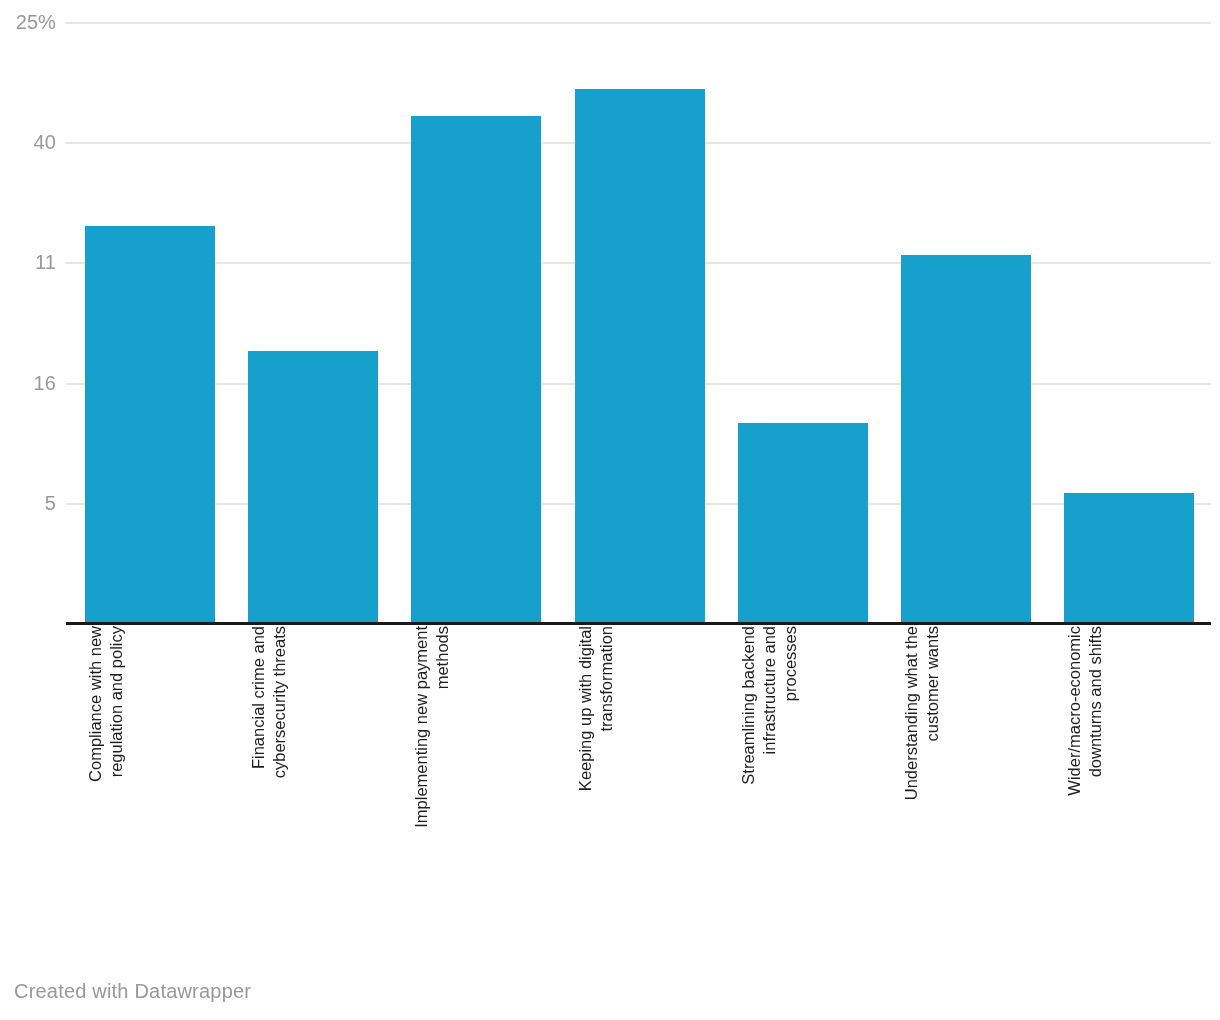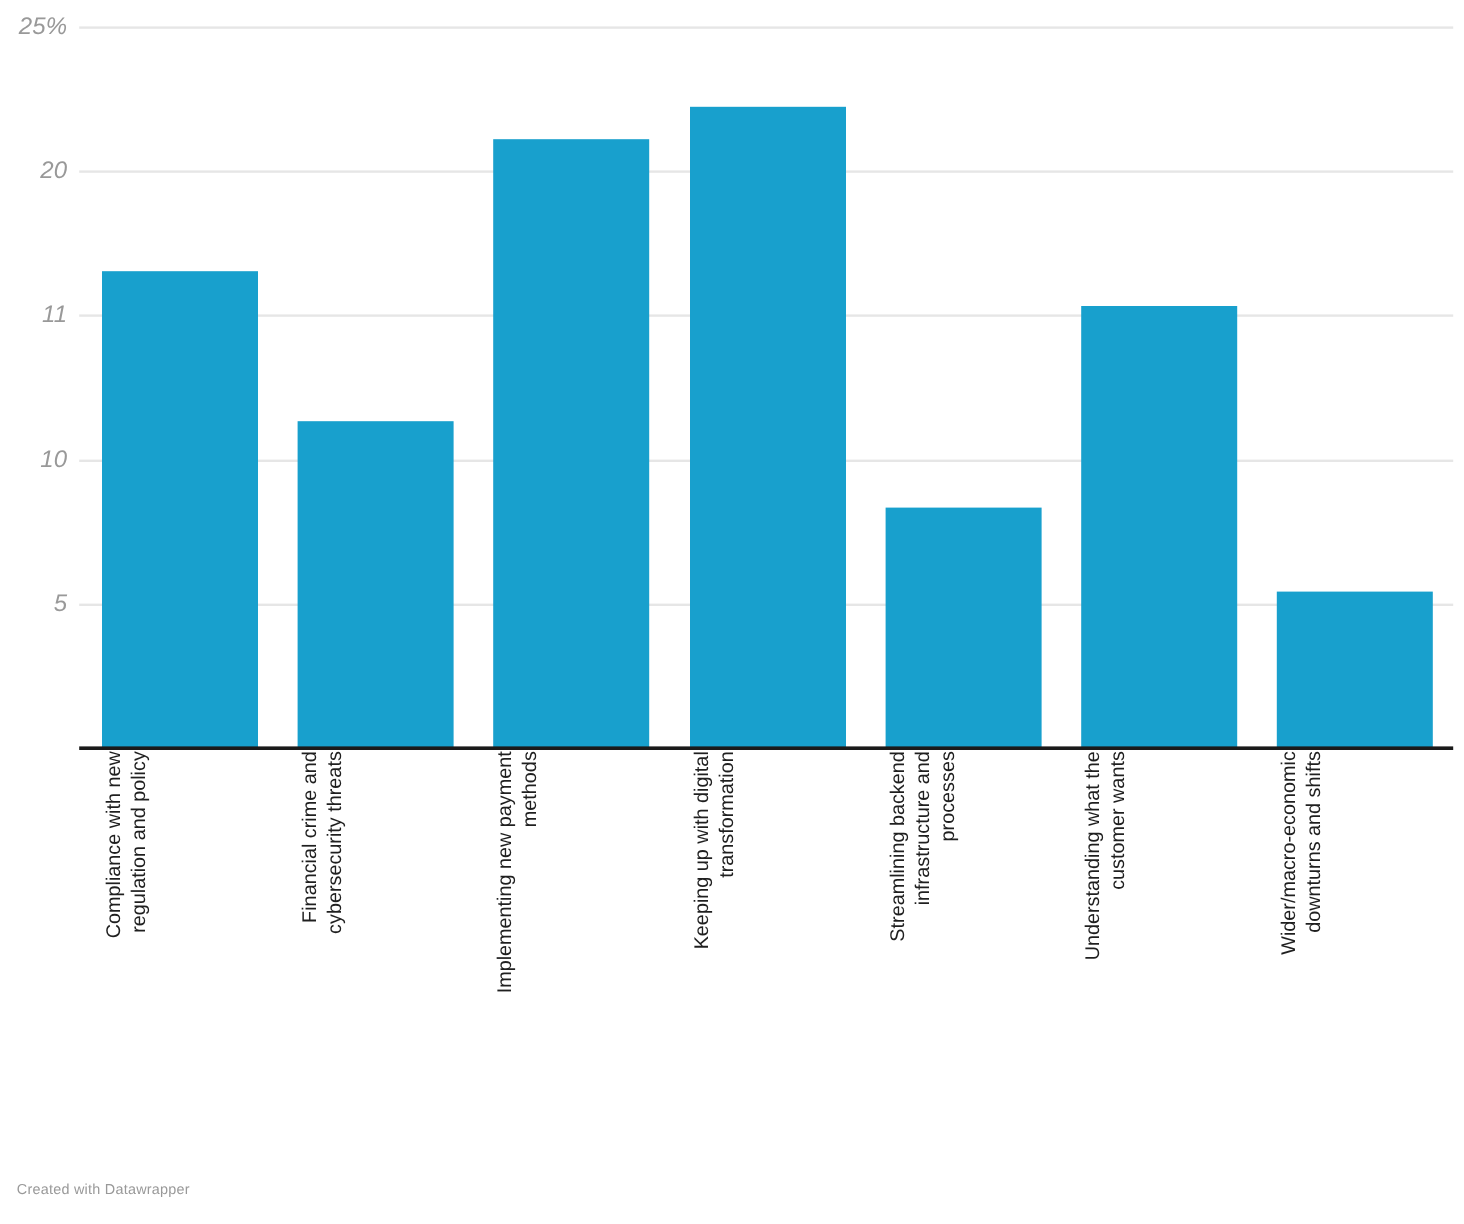--- a/index.html
+++ b/index.html
@@ -23,21 +23,20 @@
     height: 1020px;
   }
 
   
   .plot-area {
     position: absolute;
     left: 0;
     top: 0;
     width: 1220px;
     height: 640px;
-    font-style: italic;
   }
 
   
   .grid-row {
     position: absolute;
     left: 0;
     width: 1220px;
     height: 0;
   }
   .grid-line {
@@ -119,48 +118,48 @@
     line-height: 21px;
     color: #1f1f1f;
     white-space: pre-line;
   }
 
   
   .chart-footer {
     position: absolute;
     left: 14px;
     top: 980px;
-    font-size: 12px;
+    font-size: 20px;
     line-height: 22px;
     color: #999999;
     letter-spacing: 0.2px;
   }
 </style>
 </head>
 <body>
 
 <div id="chart-root">
 
   <div class="plot-area">
     <div id="gridlines">
         <div class="grid-row" style="top: 21.75px;">
           <div class="grid-line"></div>
           <div class="y-tick-label">25%</div>
         </div>
         <div class="grid-row" style="top: 142px;">
           <div class="grid-line"></div>
-          <div class="y-tick-label">20</div>
+          <div class="y-tick-label">40</div>
         </div>
         <div class="grid-row" style="top: 262.25px;">
           <div class="grid-line"></div>
           <div class="y-tick-label">11</div>
         </div>
         <div class="grid-row" style="top: 382.5px;">
           <div class="grid-line"></div>
-          <div class="y-tick-label">10</div>
+          <div class="y-tick-label">16</div>
         </div>
         <div class="grid-row" style="top: 502.75px;">
           <div class="grid-line"></div>
           <div class="y-tick-label">5</div>
         </div>
       </div>
     <div id="bars" class="bars-layer">
         <div class="bar" title="Compliance with new regulation and policy: 16.5%" style="left: 85px; width: 130px; height: 396.825px; top: 226.175px; bottom: auto; background: rgb(24, 160, 205);"></div>
         <div class="bar" title="Financial crime and cybersecurity threats: 11.3%" style="left: 248.2px; width: 130px; height: 271.765px; top: 351.235px; bottom: auto; background: rgb(24, 160, 205);"></div>
         <div class="bar" title="Implementing new payment methods: 21.1%" style="left: 411.4px; width: 130px; height: 507.455px; top: 115.545px; bottom: auto; background: rgb(24, 160, 205);"></div>

